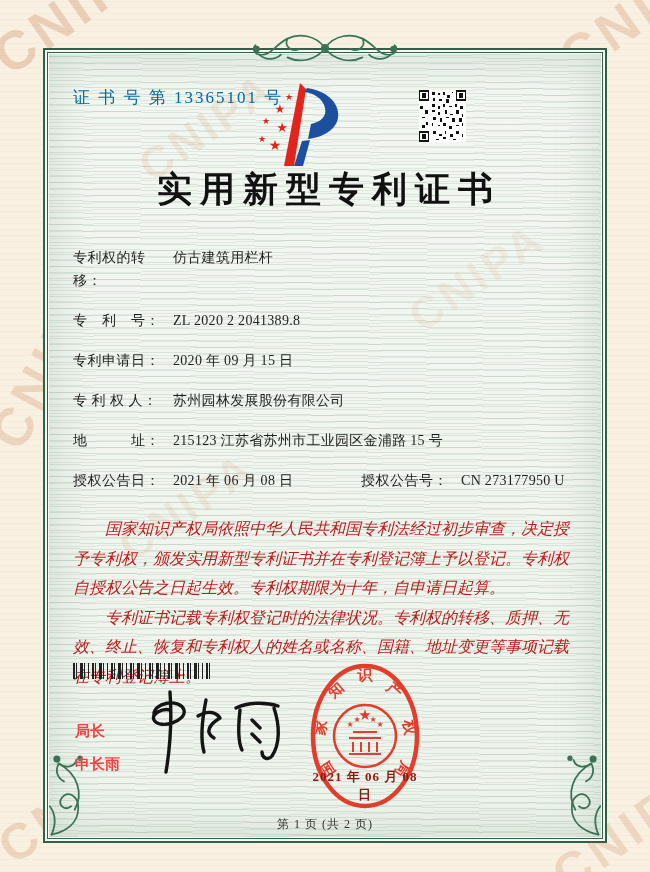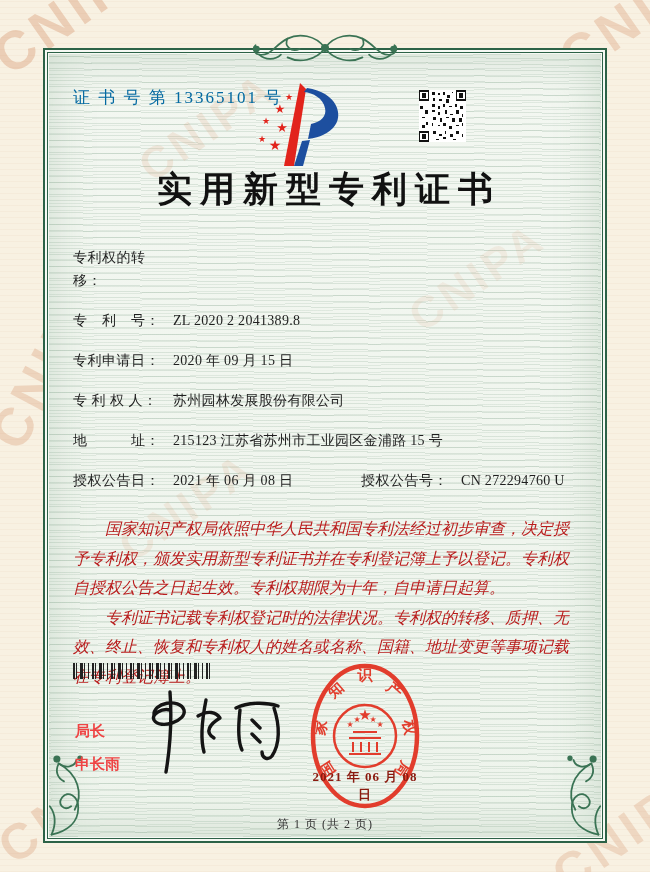--- a/index.html
+++ b/index.html
@@ -198,20 +198,21 @@
           <rect x="17" y="30" width="2" height="1"></rect>
           <rect x="24" y="31" width="2" height="1"></rect>
       </g>
     </svg>
 
     <div class="abs title">实用新型专利证书</div>
 
     <div class="abs fields">
       <div class="row">
         <span class="flabel">专利权的转移：</span>
+        <span class="fvalue">仿古建筑用栏杆</span>
       </div>
       <div class="row">
         <span class="flabel">专　利　号：</span>
         <span class="fvalue">ZL 2020 2 2041389.8</span>
       </div>
       <div class="row">
         <span class="flabel">专利申请日：</span>
         <span class="fvalue">2020 年 09 月 15 日</span>
       </div>
       <div class="row">
@@ -219,21 +220,21 @@
         <span class="fvalue">苏州园林发展股份有限公司</span>
       </div>
       <div class="row">
         <span class="flabel">地　　　址：</span>
         <span class="fvalue">215123 江苏省苏州市工业园区金浦路 15 号</span>
       </div>
       <div class="row">
         <span class="flabel">授权公告日：</span>
         <span class="fvalue w1">2021 年 06 月 08 日</span>
         <span class="flabel">授权公告号：</span>
-        <span class="fvalue">CN 272294760 U</span>
+        <span class="fvalue">CN 273177950 U</span>
       </div>
     </div>
 
     <div class="abs paras">
       <p>国家知识产权局依照中华人民共和国专利法经过初步审查，决定授予专利权，颁发实用新型专利证书并在专利登记簿上予以登记。专利权自授权公告之日起生效。专利权期限为十年，自申请日起算。</p>
       <p>专利证书记载专利权登记时的法律状况。专利权的转移、质押、无效、终止、恢复和专利权人的姓名或名称、国籍、地址变更等事项记载在专利登记簿上。</p>
     </div>
 
     <div class="abs barcode"></div>
 

